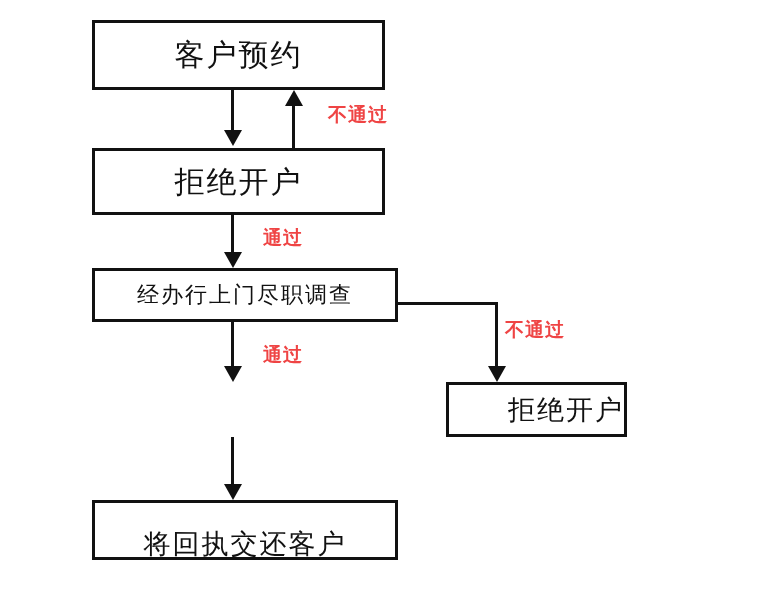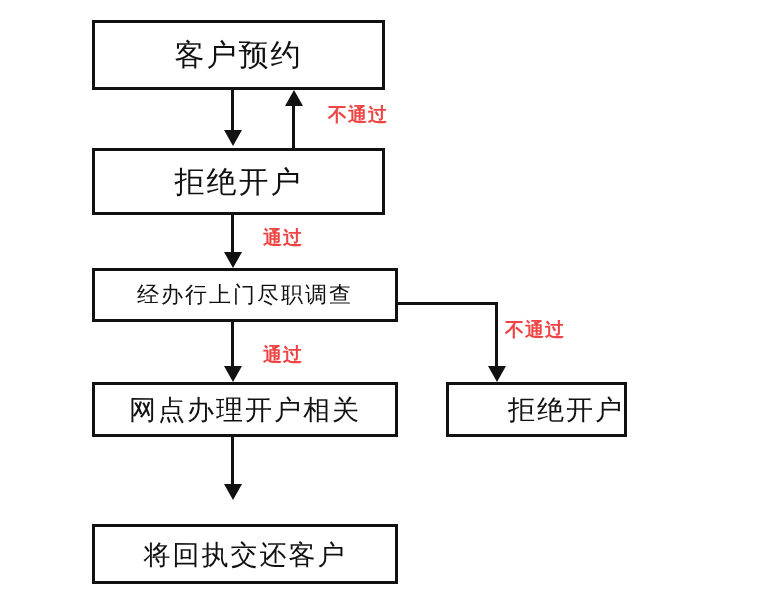--- a/index.html
+++ b/index.html
@@ -33,21 +33,21 @@
     white-space: nowrap;
   }
   .node-big   { font-size: 30px; }
   .node-mid   { font-size: 27px; }
   .node-small { font-size: 22px; }
 
   #node-reserve   { left: 92px;  top: 20px;  width: 293px; height: 70px; }
   #node-accept    { left: 92px;  top: 148px; width: 293px; height: 67px; }
   #node-survey    { left: 92px;  top: 268px; width: 306px; height: 54px; }
   #node-openacct  { left: 92px;  top: 382px; width: 306px; height: 55px; }
-  #node-receipt   { left: 92px;  top: 524px; width: 306px; height: 60px; }
+  #node-receipt   { left: 92px;  top: 500px; width: 306px; height: 60px; align-items: flex-end; }
   #node-reject    { left: 446px; top: 382px; width: 181px; height: 55px; justify-content: flex-end; }
 
   
   .vline {
     position: absolute;
     width: 3px;
     background: #111111;
   }
   .hline {
     position: absolute;
@@ -119,23 +119,20 @@
   </div>
 
   <div class="node node-big" id="node-accept">
     <span>拒绝开户</span>
   </div>
 
   <div class="node node-small" id="node-survey">
     <span>经办行上门尽职调查</span>
   </div>
 
-  <div class="node node-mid" id="node-openacct">
-    <span>网点办理开户相关</span>
-  </div>
 
   <div class="node node-mid" id="node-receipt">
     <span>将回执交还客户</span>
   </div>
 
   <div class="node node-mid" id="node-reject">
     <span>拒绝开户</span>
   </div>
 
   <div class="vline" id="edge1-line"></div>

